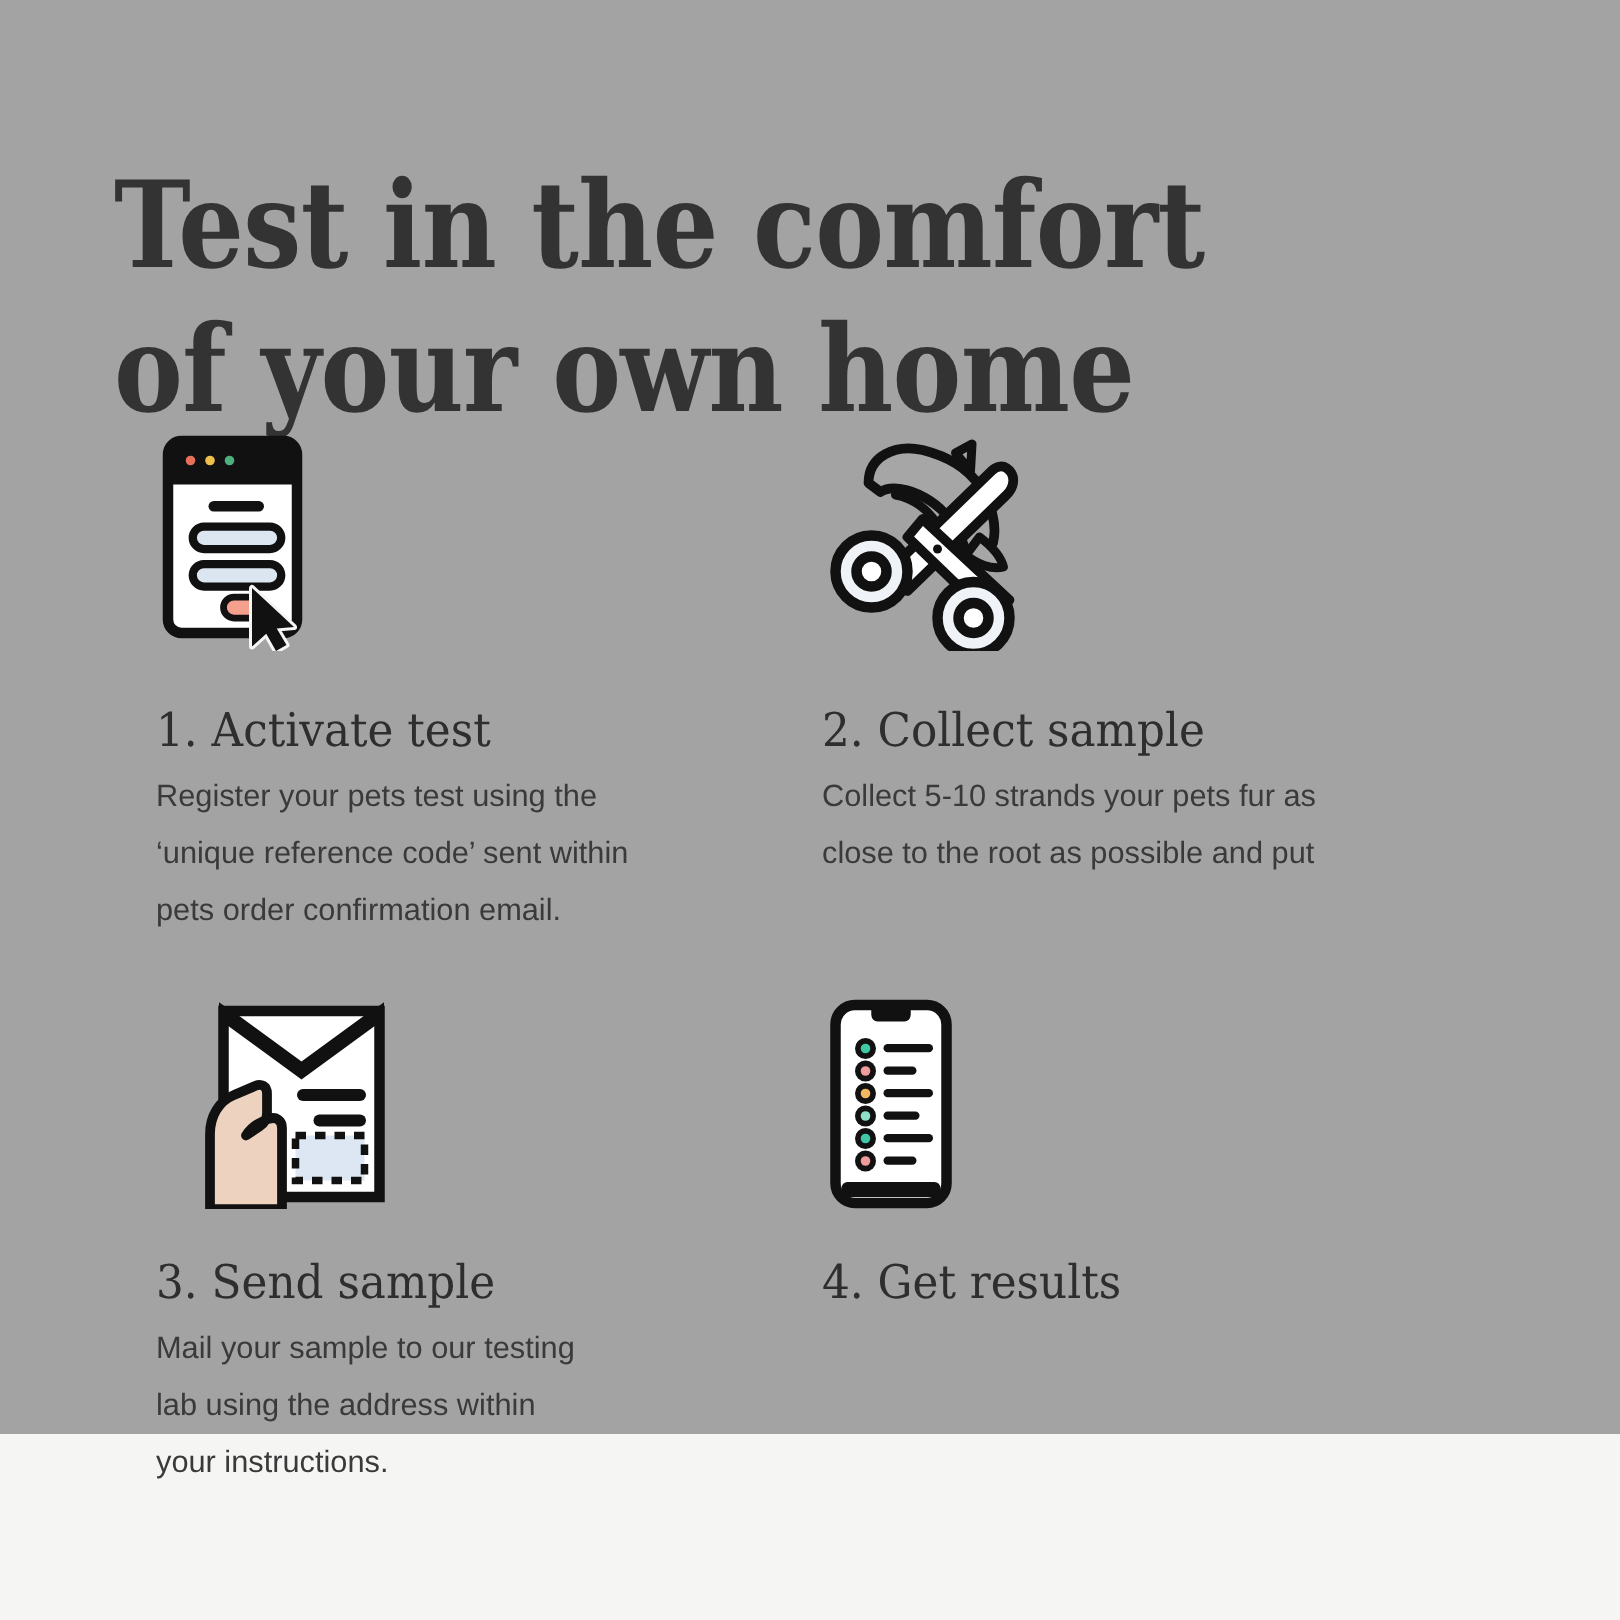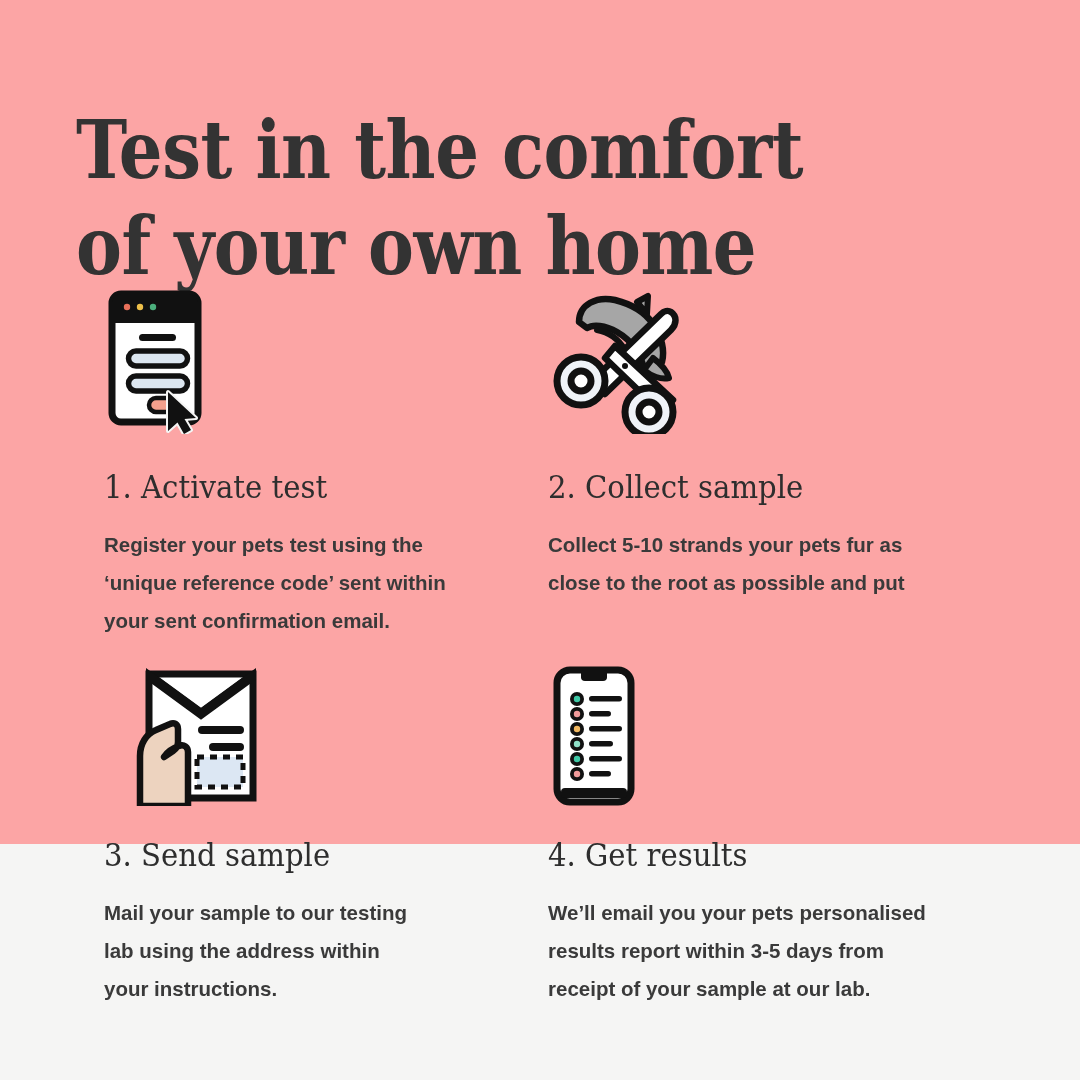--- a/index.html
+++ b/index.html
@@ -9,22 +9,22 @@
   body {
     width: 1080px;
     height: 1080px;
     background: #f5f5f4;
     font-family: "Liberation Sans", sans-serif;
     overflow: hidden;
   }
   .page {
     position: relative;
     width: 1080px;
-    height: 844px;
-    background: #fca5a5;
+    height: 956px;
+    background: #a3a3a3;
     box-sizing: border-box;
   }
 
   
   .headline {
     position: absolute;
     left: 76px;
     top: 48px;
     width: 860px;
     font-family: "DejaVu Serif", "Liberation Serif", serif;
@@ -69,25 +69,25 @@
     font-size: 31px;
     line-height: 38px;
     color: #2e2e2e;
     margin-top: 34px;
     transform: scaleX(0.94);
     transform-origin: left center;
     white-space: nowrap;
   }
   .step-body {
     font-family: "Liberation Sans", sans-serif;
-    font-weight: 700;
+    font-weight: 400;
     font-size: 20.5px;
     line-height: 38px;
     color: #3a3a3a;
-    margin-top: 20px;
+    margin-top: 6px;
     width: 420px;
   }
   .step-body span { display: block; white-space: nowrap; }
 
   
   .step.row2 .step-icon { height: 150px; }
   .step.row2 .step-title { margin-top: 30px; }
 
   .icon-pad-1 { padding-left: 2px; }
   .icon-pad-2 { padding-left: 1px; }
@@ -127,21 +127,21 @@
           <rect x="43" y="110" width="25" height="14" rx="7" fill="#f4a08c" stroke="#111111" stroke-width="4.5"></rect>
 
           <path d="M62 104 L62 143 L71.5 134.5 L78 146 L85 142 L78.5 131 L90 130 Z" fill="#111111" stroke="#f5f5f4" stroke-width="4" stroke-linejoin="round"></path>
           <path d="M62 104 L62 143 L71.5 134.5 L78 146 L85 142 L78.5 131 L90 130 Z" fill="#111111"></path>
         </svg>
       </div>
       <div class="step-title">1. Activate test</div>
       <div class="step-body">
         <span>Register your pets test using the</span>
         <span>‘unique reference code’ sent within</span>
-        <span>your sent confirmation email.</span>
+        <span>pets order confirmation email.</span>
       </div>
     </div>
 
     <div class="step">
       <div class="step-icon icon-pad-2">
         <svg width="150" height="150" viewBox="0 0 150 150">
 
           <path d="M30 38 C30 20 48 12 66 16 C82 20 96 28 104 40 C112 52 116 66 113 78
                    L96 88 C92 70 82 56 68 48 C56 41 44 40 38 44 Z" fill="#a6a6a6" stroke="#111111" stroke-width="6.5" stroke-linejoin="round" stroke-linecap="round"></path>
 
@@ -232,21 +232,16 @@
             <circle cx="25" cy="93" r="3.2" fill="#3fc9a6"></circle>
             <rect x="37" y="90" width="33" height="5.5" rx="2.75" fill="#111111"></rect>
 
             <circle cx="25" cy="108" r="7" fill="#111111"></circle>
             <circle cx="25" cy="108" r="3.2" fill="#f09a9a"></circle>
             <rect x="37" y="105" width="22" height="5.5" rx="2.75" fill="#111111"></rect>
           </g>
         </svg>
       </div>
       <div class="step-title">4. Get results</div>
-      <div class="step-body">
-        <span>We’ll email you your pets personalised</span>
-        <span>results report within 3-5 days from</span>
-        <span>receipt of your sample at our lab.</span>
-      </div>
     </div>
 
   </div>
 </div>
 
 </body></html>

